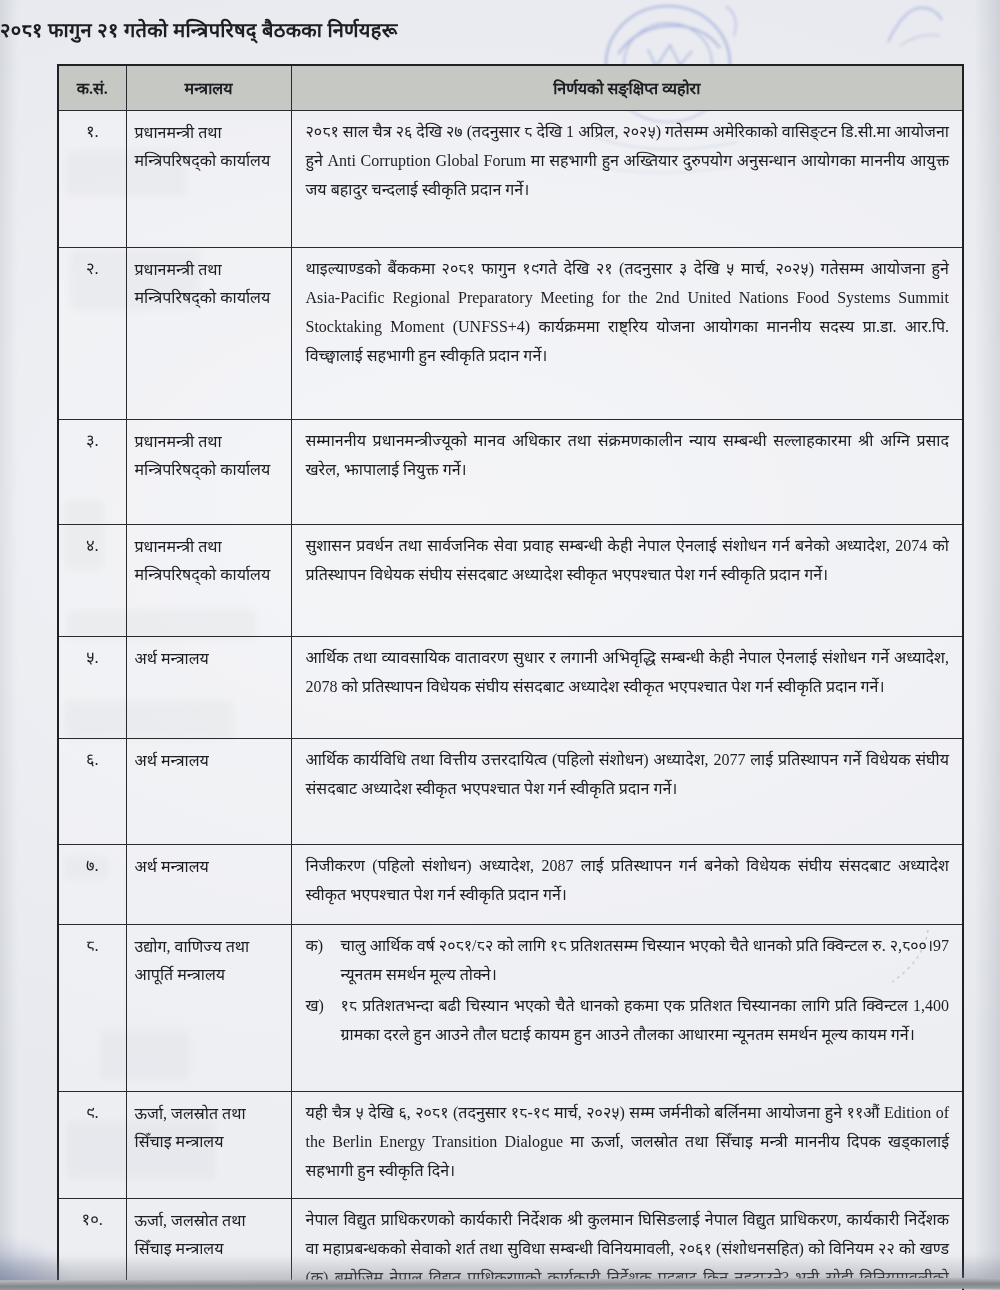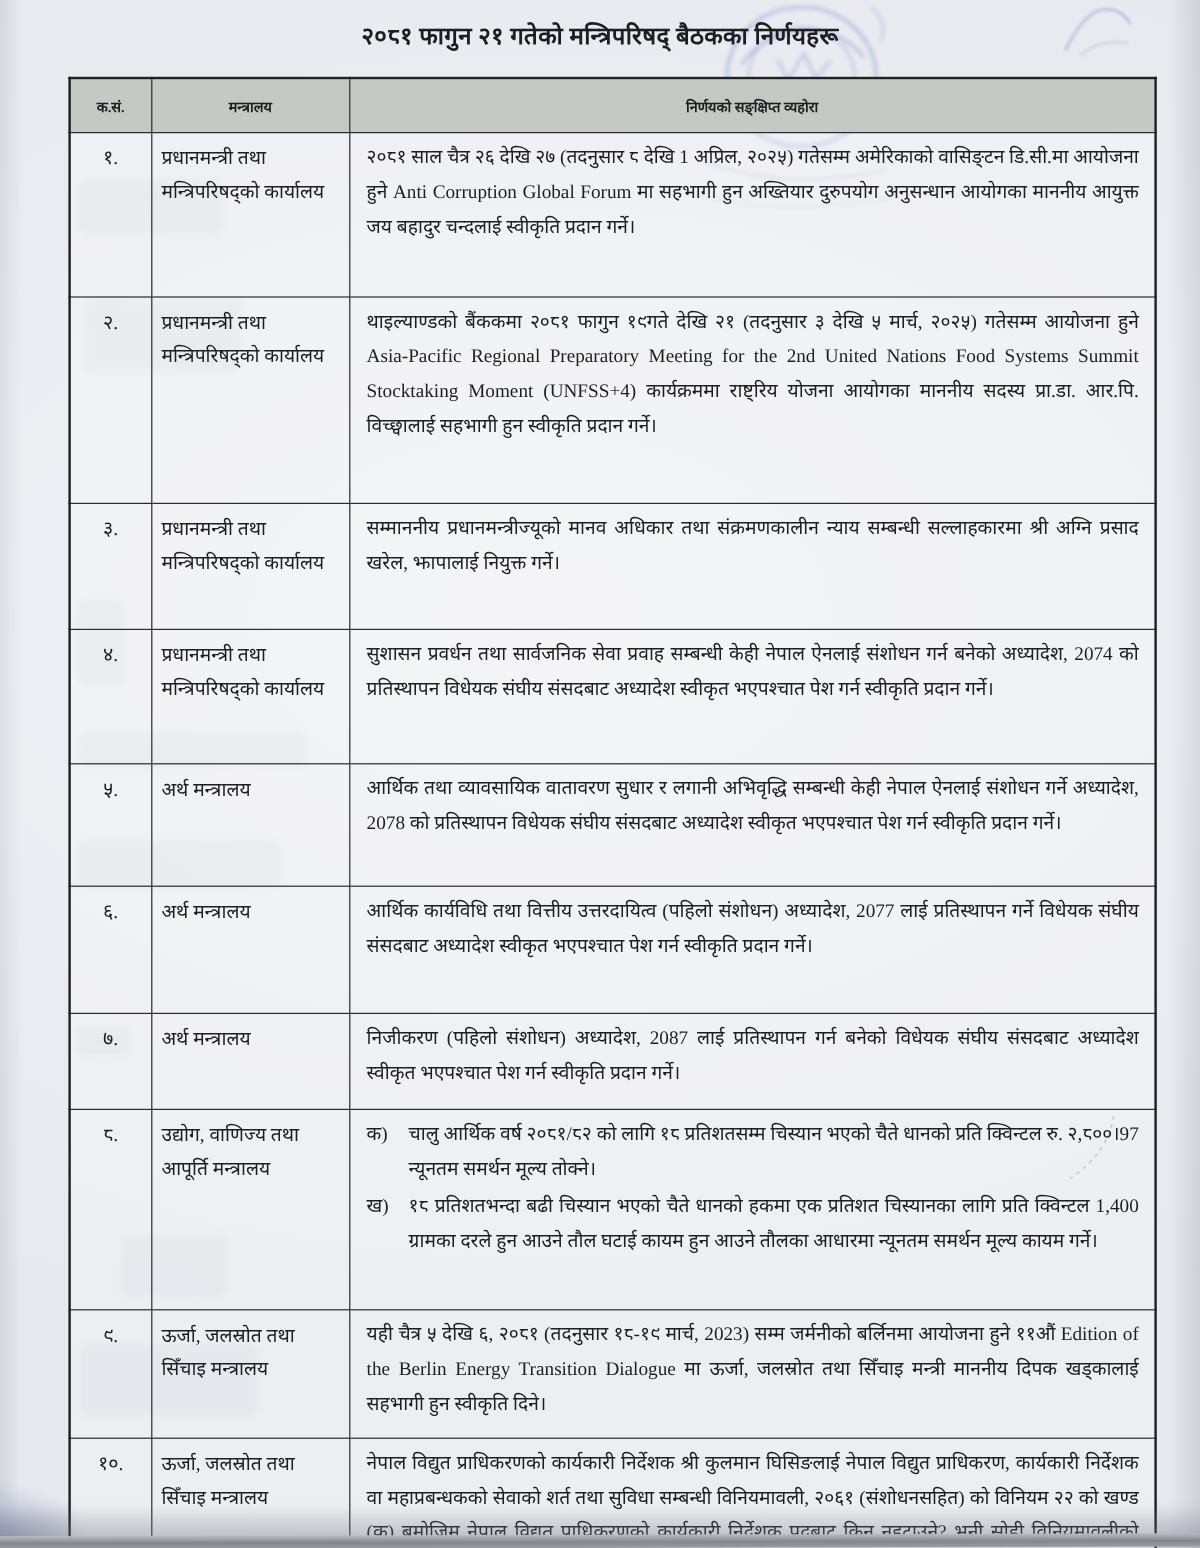--- a/index.html
+++ b/index.html
@@ -13,37 +13,37 @@
     background:
       radial-gradient(ellipse 1400px 900px at 45% 40%, rgba(255,255,255,.45), rgba(255,255,255,0) 70%),
       linear-gradient(90deg, rgba(150,155,165,.25) 0px, rgba(150,155,165,0) 18px),
       linear-gradient(270deg, rgba(140,145,155,.28) 0px, rgba(140,145,155,0) 26px),
       linear-gradient(0deg, rgba(120,124,130,.30) 0px, rgba(120,124,130,0) 40px),
       #e7e9ef;
     color:#1d1d22;
   }
   .title{
     position:absolute;top:16px;left:0;width:100%;
-    text-align:center;font-size:20px;font-weight:bold;
+    text-align:left;font-size:20px;font-weight:bold;
     letter-spacing:.3px;
   }
   table.decisions{
     position:absolute;top:64px;left:57px;width:905px;
     border-collapse:collapse;table-layout:fixed;
     background:rgba(248,249,250,.35);
   }
   table.decisions col.c-sn{width:68px;}
   table.decisions col.c-min{width:165px;}
   table.decisions col.c-desc{width:672px;}
   table.decisions, table.decisions td, table.decisions th{
     border:1.6px solid #2a2a2e;
   }
   table.decisions{border:2.6px solid #1f1f24;}
   th{
-    background:#c6c8c3;font-size:12px;font-weight:bold;
+    background:#c6c8c3;font-size:16px;font-weight:bold;
     padding:5px 6px;height:34px;
   }
   td{vertical-align:top;font-size:16px;}
   td.sn{ text-align:center;padding-top:8px;font-size:16.5px; }
   td.min{ text-align:left;padding:8px 8px 4px;line-height:1.75; }
   td.desc{ text-align:justify;padding:6px 13px 4px 14px;line-height:1.82; overflow:hidden;}
   tr.r1 td{height:124px;} tr.r2 td{height:159px;} tr.r3 td{height:92px;}
   tr.r4 td{height:99px;}  tr.r5 td{height:89px;}  tr.r6 td{height:93px;}
   tr.r7 td{height:67px;}  tr.r8 td{height:154px;} tr.r9 td{height:94px;}
   tr.r10 td{height:180px;}
@@ -182,21 +182,21 @@
         </div>
         <div class="li">
           <span class="li-label">ख)</span>
           <span class="li-text">१८ प्रतिशतभन्दा बढी चिस्यान भएको चैते धानको हकमा एक प्रतिशत चिस्यानका लागि प्रति क्विन्टल 1,400 ग्रामका दरले हुन आउने तौल घटाई कायम हुन आउने तौलका आधारमा न्यूनतम समर्थन मूल्य कायम गर्ने।</span>
         </div>
       </td>
     </tr>
     <tr class="r9">
       <td class="sn">९.</td>
       <td class="min">ऊर्जा, जलस्रोत तथा सिँचाइ मन्त्रालय</td>
-      <td class="desc">यही चैत्र ५ देखि ६, २०८१ (तदनुसार १८-१९ मार्च, 2023) सम्म जर्मनीको बर्लिनमा आयोजना हुने ११औं Edition of the Berlin Energy Transition Dialogue मा ऊर्जा, जलस्रोत तथा सिँचाइ मन्त्री माननीय दिपक खड्कालाई सहभागी हुन स्वीकृति दिने।</td>
+      <td class="desc">यही चैत्र ५ देखि ६, २०८१ (तदनुसार १८-१९ मार्च, २०२५) सम्म जर्मनीको बर्लिनमा आयोजना हुने ११औं Edition of the Berlin Energy Transition Dialogue मा ऊर्जा, जलस्रोत तथा सिँचाइ मन्त्री माननीय दिपक खड्कालाई सहभागी हुन स्वीकृति दिने।</td>
     </tr>
     <tr class="r10">
       <td class="sn">१०.</td>
       <td class="min">ऊर्जा, जलस्रोत तथा सिँचाइ मन्त्रालय</td>
       <td class="desc">नेपाल विद्युत प्राधिकरणको कार्यकारी निर्देशक श्री कुलमान घिसिङलाई नेपाल विद्युत प्राधिकरण, कार्यकारी निर्देशक वा महाप्रबन्धकको सेवाको शर्त तथा सुविधा सम्बन्धी विनियमावली, २०६१ (संशोधनसहित) को विनियम २२ को खण्ड (क) बमोजिम नेपाल विद्युत प्राधिकरणको कार्यकारी निर्देशक पदबाट किन नहटाउने? भनी सोही विनियमावलीको विनियम २३ बमोजिम नेपाल सरकार, मन्त्रिपरिषद्समक्ष तीन दिन भित्र सफाई पेश गर्न मौका दिने। सो प्रयोजनका लागि ऊर्जा, जलस्रोत तथा सिँचाइ मन्त्रालयले पत्राचार गर्ने।</td>
     </tr>
   </tbody>
     </table>
 
   <div class="bottom-shadow"></div>

